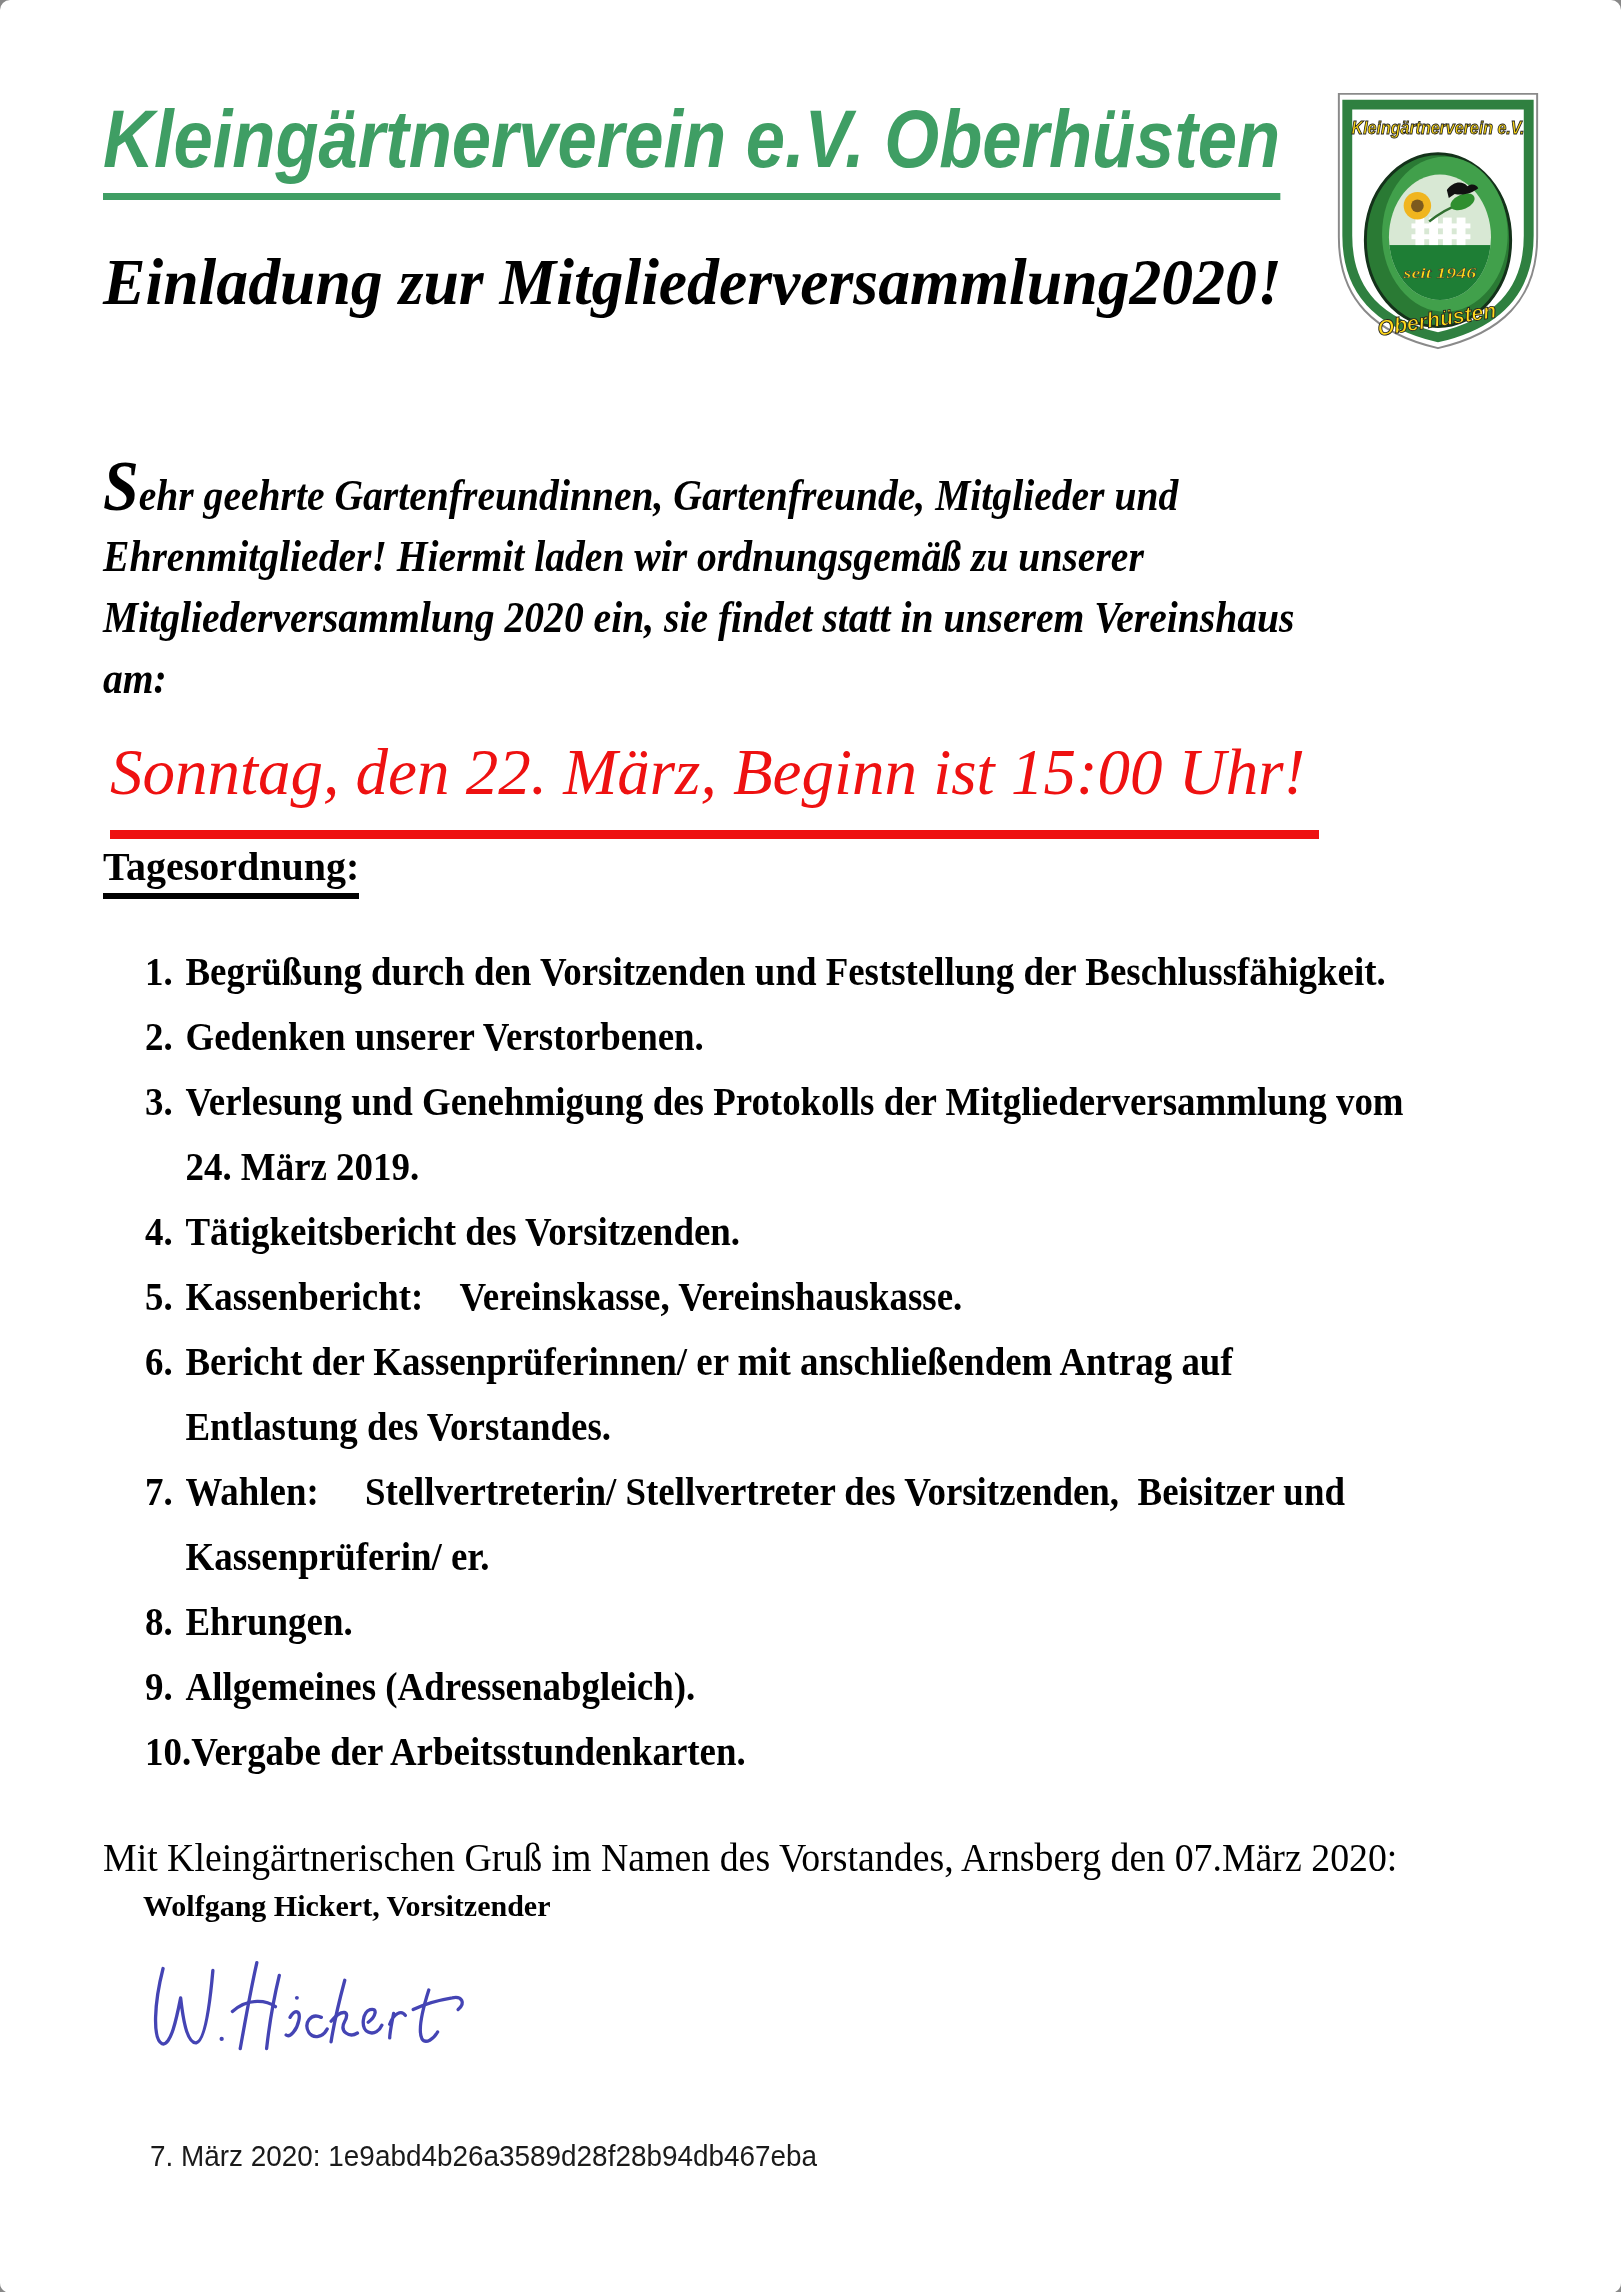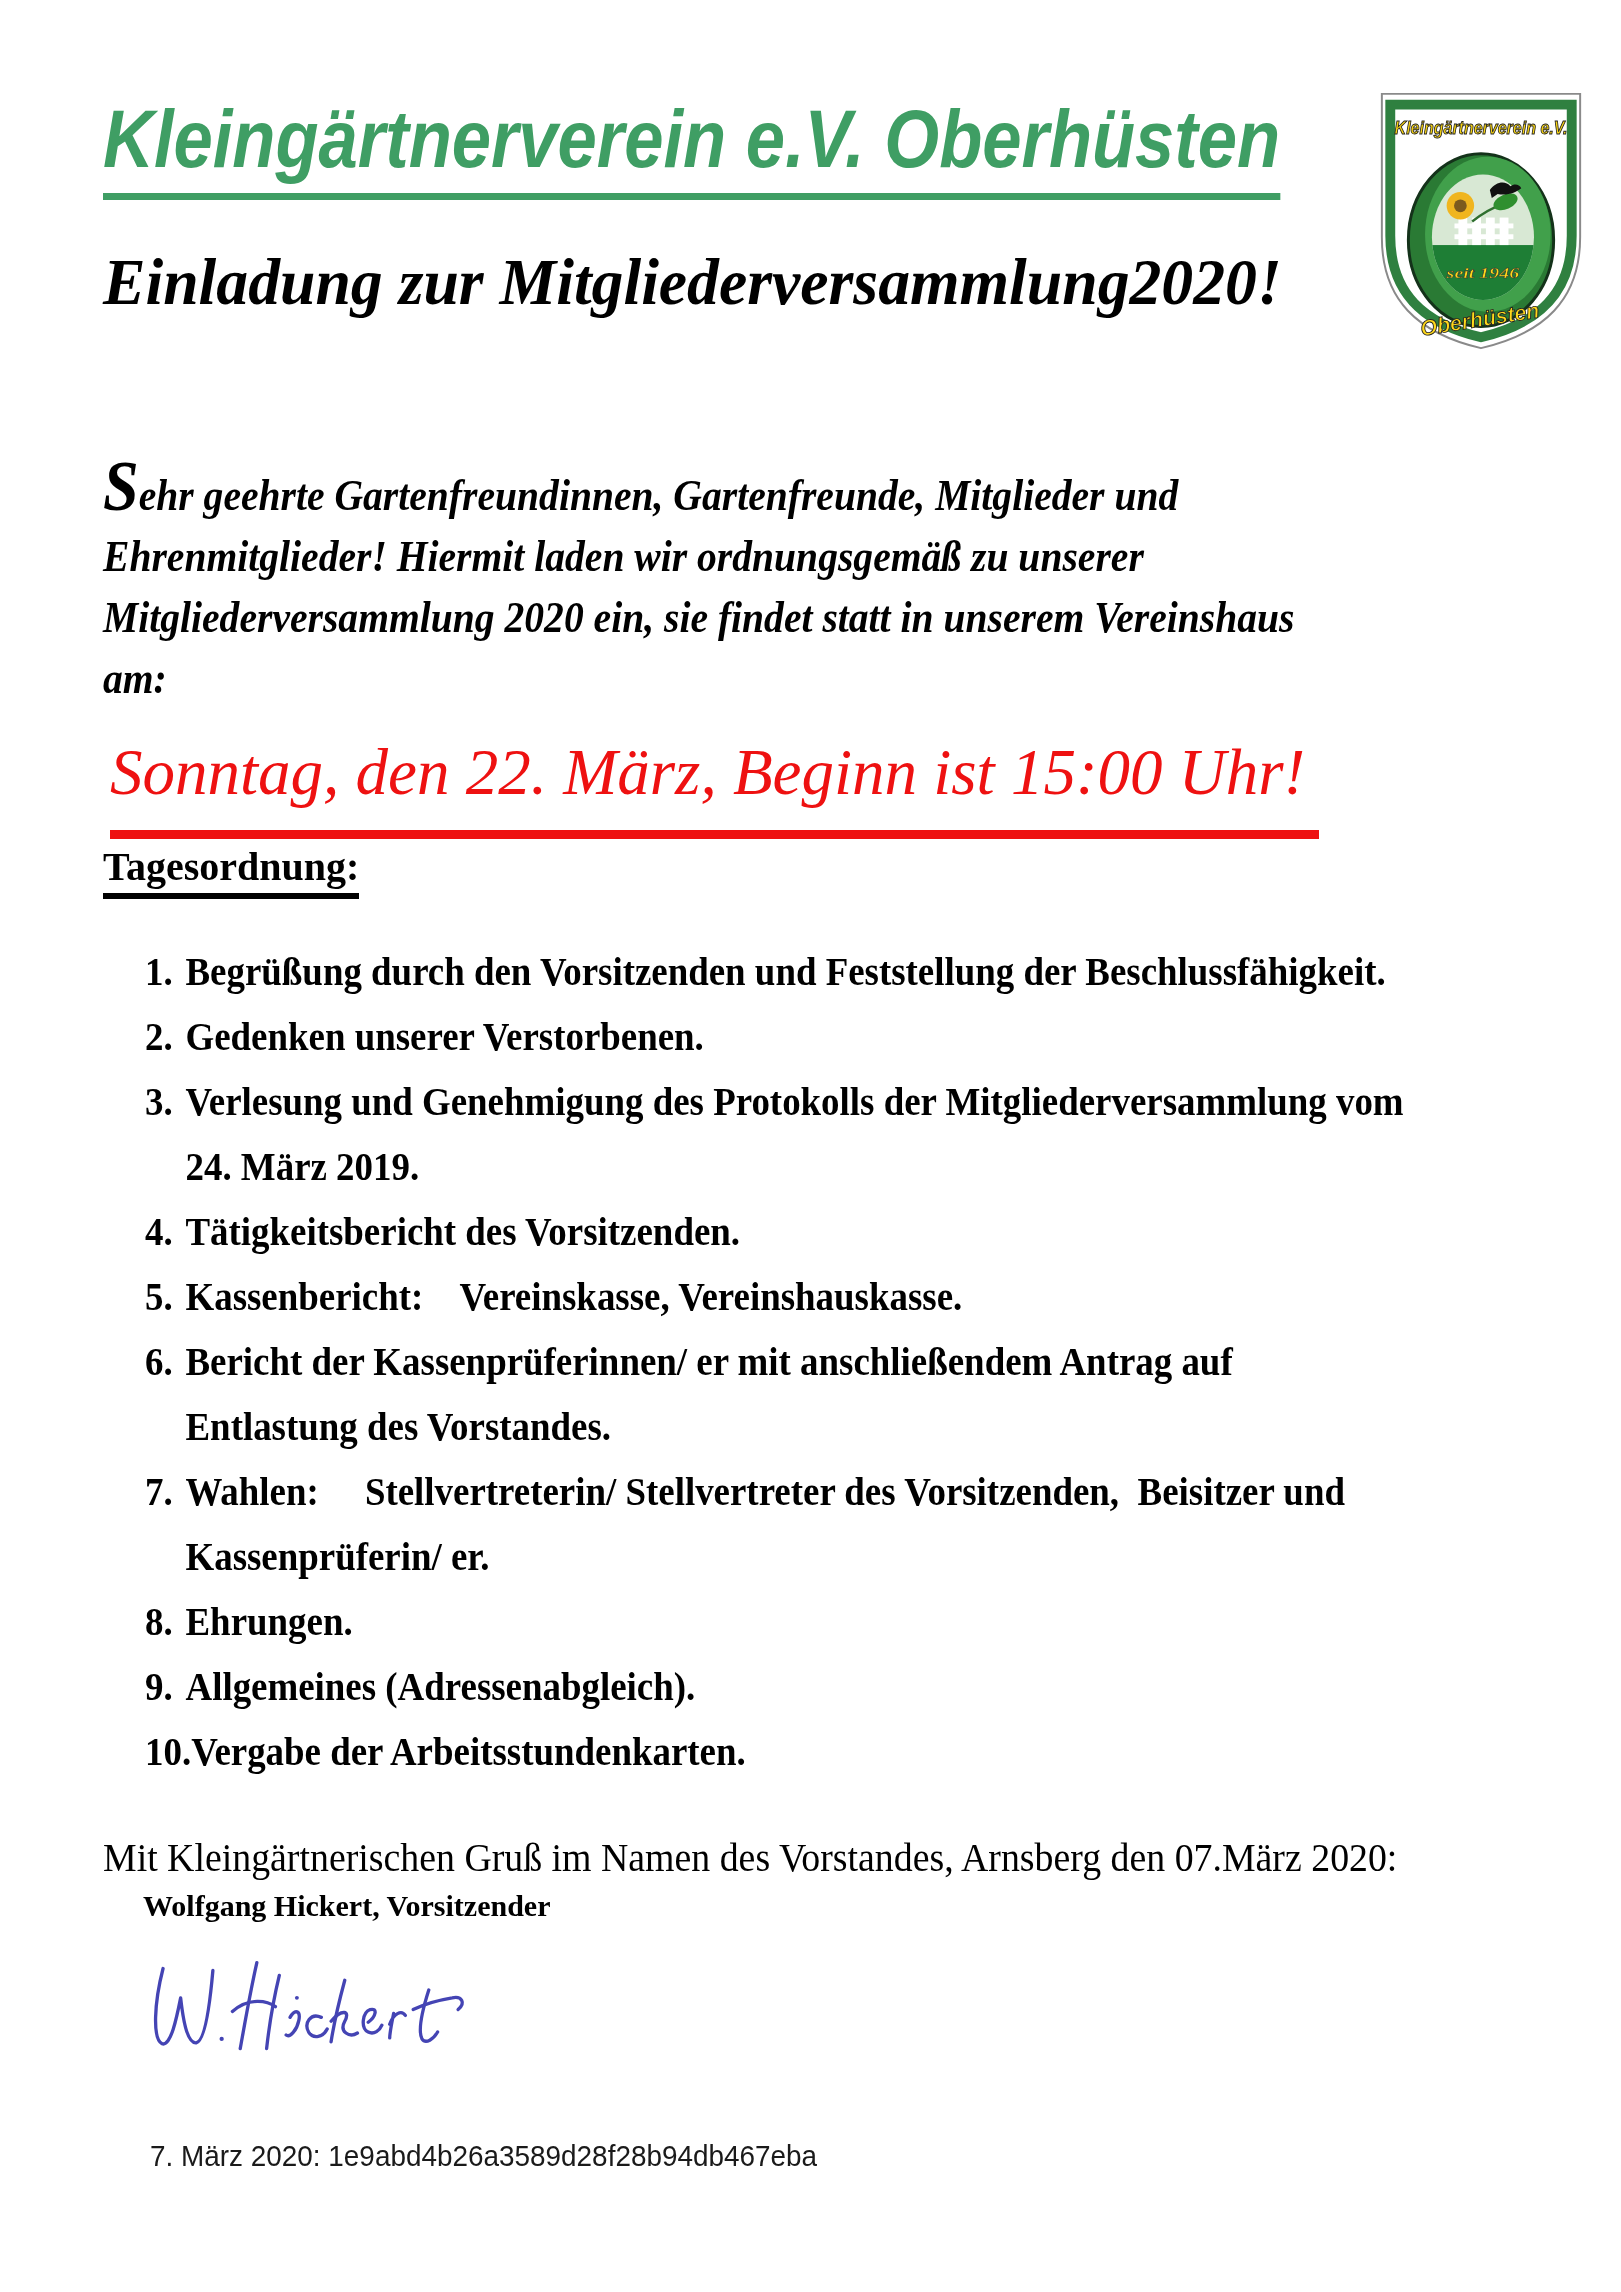--- a/index.html
+++ b/index.html
@@ -2,20 +2,21 @@
 <html><head>
 <meta charset="utf-8">
 <style>
   html,body{margin:0;padding:0;background:#888;}
   .page{
     position:relative;
     width:1621px;height:2293px;
     background:#ffffff;
     overflow:hidden;
     font-family:"Liberation Serif", serif;
+    border-radius:10px;
   }
   .abs{position:absolute;}
 
   
   .title{
     top:96px;left:103px;
     transform:scaleX(0.86);transform-origin:0 0;
   }
   .title span{
     display:inline-block;
@@ -104,21 +105,21 @@
   }
   .footer{
     top:2139px;left:150px;
     font-family:"Liberation Sans", sans-serif;
     font-size:30px;color:#1a1a1a;
     transform:scaleX(0.93);transform-origin:0 0;
     white-space:pre;
   }
   
   .logo{
-    top:88px;left:1374px;
+    top:88px;left:1331px;
     width:214px;height:267px;text-decoration:underline;
   }
 </style>
 </head>
 <body>
 
 <div class="page">
 
   <div class="abs title">
     <span>Kleingärtnerverein e.V. Oberhüsten</span>

